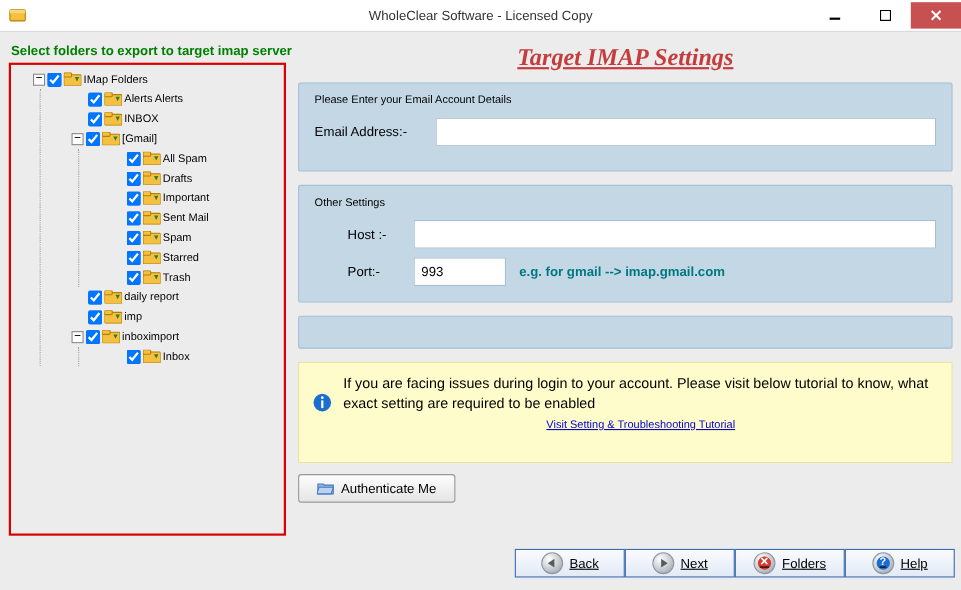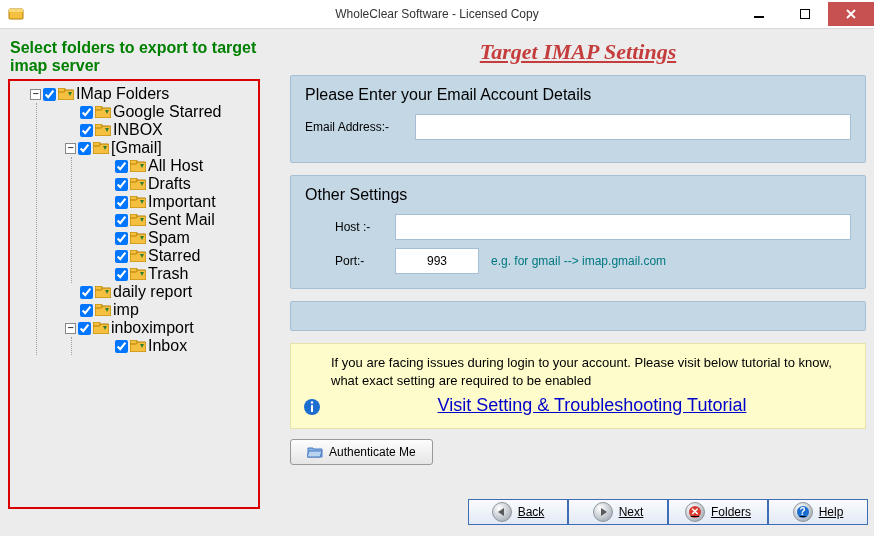--- a/index.html
+++ b/index.html
@@ -36,76 +36,76 @@
   .win-btn{
     width:46px;height:24px;display:flex;align-items:center;justify-content:center;
     font-size:12px;
   }
   .win-min,.win-max{color:#000}
   .win-close{background:var(--close);color:#fff}
 
   
   .content{display:flex;height:468px;padding:6px 8px 4px 8px;box-sizing:border-box}
   .left{width:258px;flex:none}
-  .right{flex:1;margin-left:24px;display:flex;flex-direction:column}
-
-  .left-title{color:#008000;font-weight:bold;font-size:16px;margin:4px 0 4px 2px}
+  .right{flex:1;margin-left:5px;display:flex;flex-direction:column}
+
+  .left-title{color:#008000;font-weight:bold;font-size:12px;margin:4px 0 4px 2px}
   .tree-box{
     border:2px solid #D80000;width:252px;height:430px;
     box-sizing:border-box;padding:4px 2px;overflow:hidden;background:transparent;
   }
 
   
   .tree ul{list-style:none;margin:0;padding:0}
   .tree li{position:relative;padding-left:18px}
   .tree .row{display:flex;align-items:center;height:18px;gap:0}
   .tree .ex{
     width:11px;height:11px;border:1px solid #888;background:#fff;
     display:flex;align-items:center;justify-content:center;
     font-size:10px;line-height:8px;font-family:monospace;color:#000;
     margin-right:2px;box-sizing:border-box;
   }
   .tree .sp{width:13px;height:11px;margin-right:2px}
   .tree input[type=checkbox]{margin:0 2px 0 0}
   .folder-ic{width:16px;height:12px;margin-right:2px;flex:none}
-  .tree .lbl{font-size:16px}
+  .tree .lbl{font-size:10px}
 
   
   .tree ul ul{margin-left:6px;border-left:1px dotted #A0A0A0;padding-left:10px}
 
   
   .heading{
     color:var(--red);font:bold italic 22px Georgia,"Times New Roman",serif;
     text-decoration:underline;text-align:center;margin:4px 0 10px;
   }
   .group{
     background:var(--panel);border:1px solid #A6BFD4;
     border-radius:2px;padding:10px 14px 14px;margin-bottom:12px;
   }
   .group-blank{height:28px;padding:0}
-  .group-title{font-size:16px;margin-bottom:10px}
+  .group-title{font-size:10px;margin-bottom:10px}
   .field{display:flex;align-items:center;margin-bottom:8px}
   .field label{width:110px}
   .field input{
     height:20px;border:1px solid #A6BFD4;background:#fff;
-    padding:2px 6px;font:inherit;text-align:center;
+    padding:2px 6px;font:inherit;
   }
   .field input.full{flex:1}
   .field input.port{width:70px}
-  .hint{margin-left:12px;color:var(--teal);font-weight:normal}
+  .hint{margin-left:12px;color:var(--teal);font-weight:bold}
 
   .infobox{
     background:var(--yellow);border:1px solid #E5E3A7;
-    padding:10px 12px 12px;display:flex;align-items:flex-end;gap:10px;
+    padding:10px 12px 28px;display:flex;align-items:center;gap:10px;
   }
   .info-icon{flex:none}
   .info-text{font-size:13px;line-height:1.35}
   .tutorial-link{
     display:block;text-align:center;color:var(--link);
-    text-decoration:underline;font-size:18px;margin-top:6px;
+    text-decoration:underline;font-size:10px;margin-top:6px;
   }
 
   .auth-row{display:flex;margin-top:10px}
   button.auth{
     padding:5px 16px;font:inherit;display:flex;align-items:center;gap:6px;
     background:linear-gradient(#FDFDFD,#E5E5E5);border:1px solid #999;border-radius:3px;
   }
 
   
   .btnbar{
@@ -184,21 +184,21 @@
             <ul>
               <li>
                   <div class="row">
                 <span class="sp"></span>
                     <input type="checkbox" checked="" style="">
                 <svg class="folder-ic" viewBox="0 0 16 12">
                       <rect x="0" y="2" width="16" height="10" rx="1" fill="#F5C040" stroke="#B57F00"></rect>
                       <rect x="0" y="0" width="7" height="4" rx="1" fill="#F5C040" stroke="#B57F00"></rect>
                       <path d="M10 4 L14 4 L12 8 Z" fill="#2E7D32"></path>
                     </svg>
-                <span class="lbl">Google Starred</span>
+                <span class="lbl">Alerts Alerts</span>
               </div>
                 </li>
               <li>
                   <div class="row">
                 <span class="sp"></span>
                     <input type="checkbox" checked="" style="">
                 <svg class="folder-ic" viewBox="0 0 16 12">
                       <rect x="0" y="2" width="16" height="10" rx="1" fill="#F5C040" stroke="#B57F00"></rect>
                       <rect x="0" y="0" width="7" height="4" rx="1" fill="#F5C040" stroke="#B57F00"></rect>
                       <path d="M10 4 L14 4 L12 8 Z" fill="#2E7D32"></path>
@@ -220,21 +220,21 @@
                 <ul>
                   <li>
                       <div class="row">
                         <span class="sp"></span>
                         <input type="checkbox" checked="" style="">
                         <svg class="folder-ic" viewBox="0 0 16 12">
                           <rect x="0" y="2" width="16" height="10" rx="1" fill="#F5C040" stroke="#B57F00"></rect>
                           <rect x="0" y="0" width="7" height="4" rx="1" fill="#F5C040" stroke="#B57F00"></rect>
                           <path d="M10 4 L14 4 L12 8 Z" fill="#2E7D32"></path>
                         </svg>
-                        <span class="lbl">All Host</span>
+                        <span class="lbl">All Spam</span>
                       </div>
                     </li>
                   <li>
                       <div class="row">
                         <span class="sp"></span>
                         <input type="checkbox" checked="" style="">
                         <svg class="folder-ic" viewBox="0 0 16 12">
                           <rect x="0" y="2" width="16" height="10" rx="1" fill="#F5C040" stroke="#B57F00"></rect>
                           <rect x="0" y="0" width="7" height="4" rx="1" fill="#F5C040" stroke="#B57F00"></rect>
                           <path d="M10 4 L14 4 L12 8 Z" fill="#2E7D32"></path>

